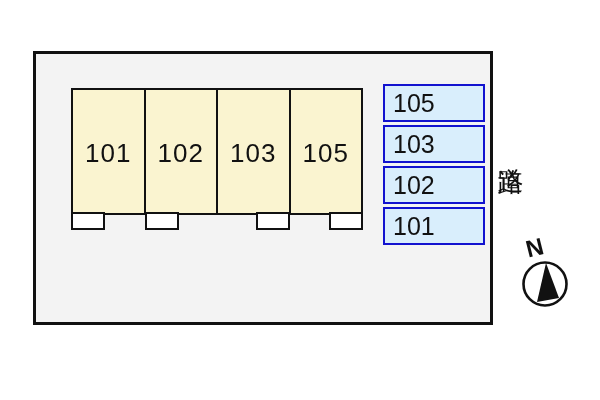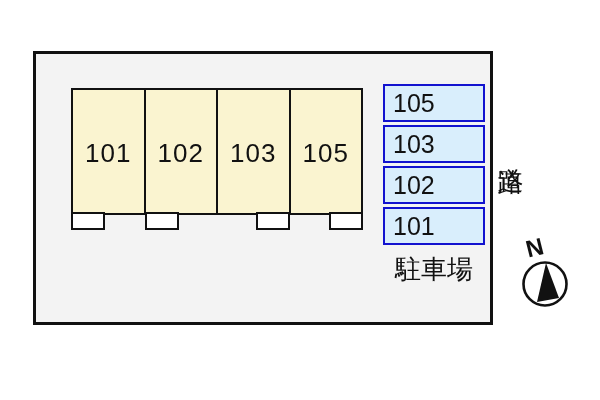--- a/index.html
+++ b/index.html
@@ -129,21 +129,20 @@
   <div class="step step-3"></div>
   <div class="step step-4"></div>
 
   <div class="parking">
     <div class="space">105</div>
     <div class="space">103</div>
     <div class="space">102</div>
     <div class="space">101</div>
   </div>
 
-  <div class="parking-label">駐車場</div>
 
   <div class="road-label">道路</div>
 
   <div class="compass">
     <div class="north">N</div>
     <svg width="50" height="52" viewBox="0 0 50 52">
       <circle cx="24" cy="26" r="21.5" fill="#ffffff" stroke="#111111" stroke-width="2.6"></circle>
       <polygon points="25,5 16,44 38,40" fill="#111111"></polygon>
     </svg>
   </div>

